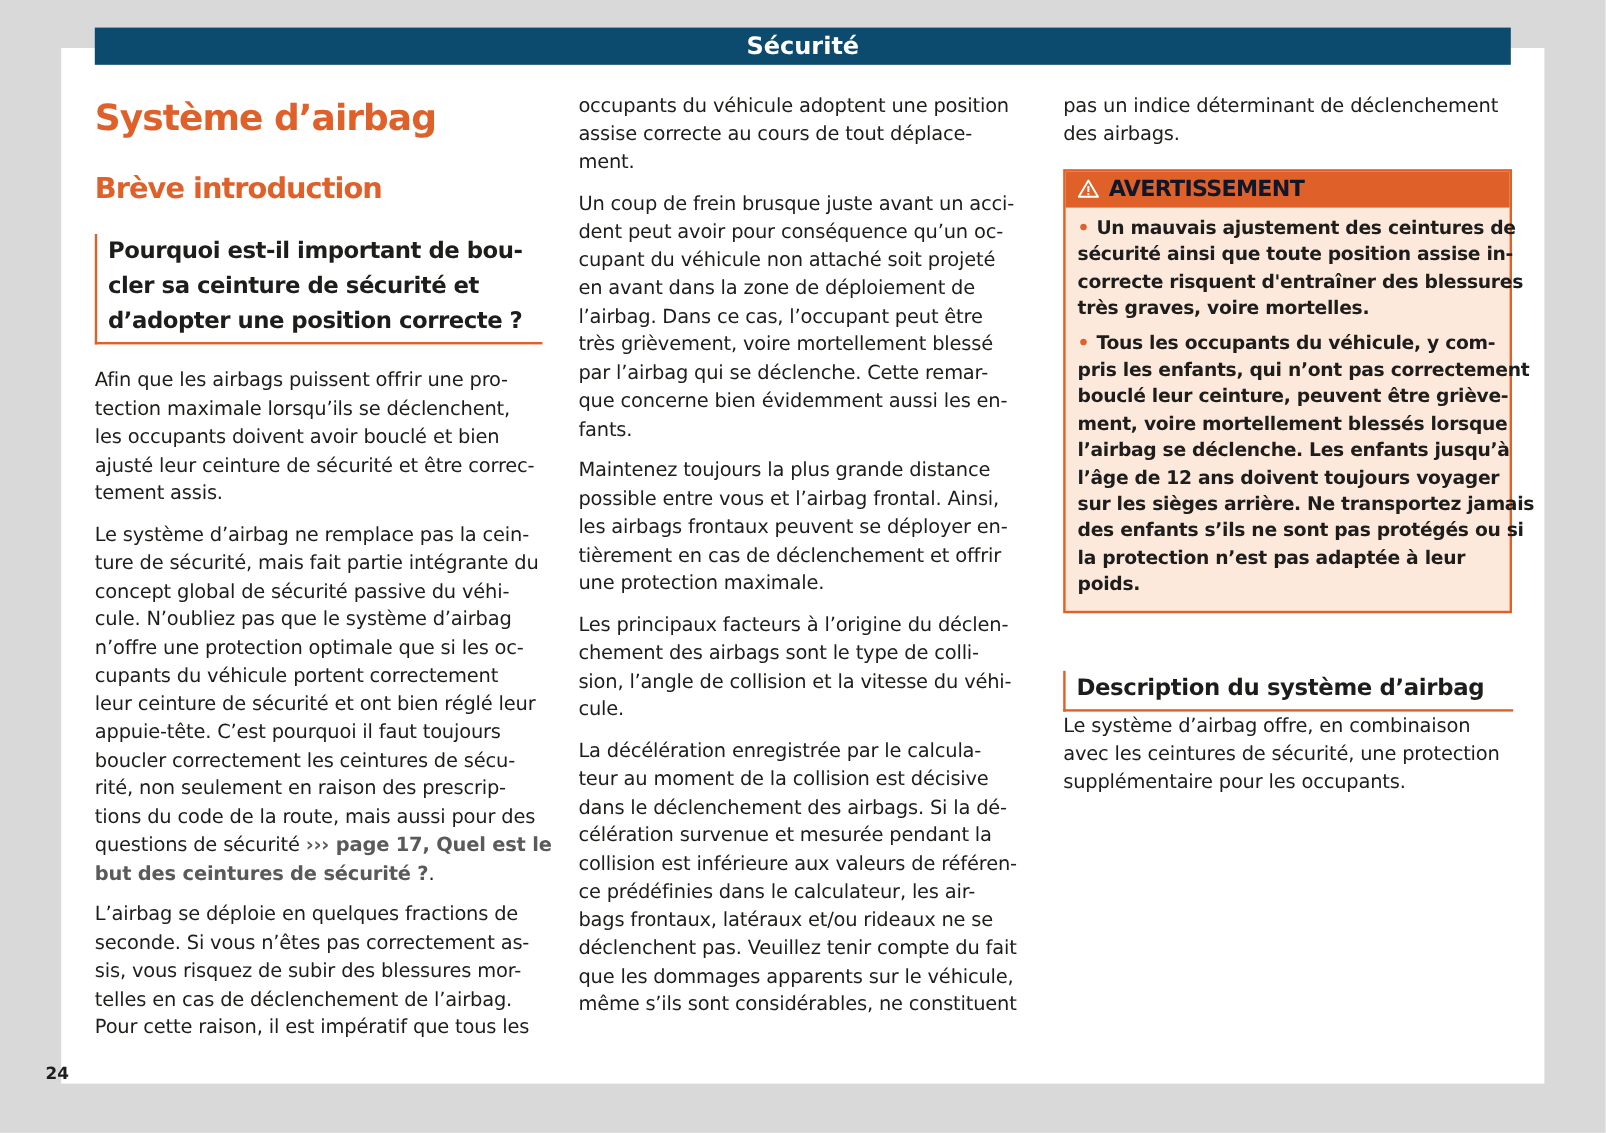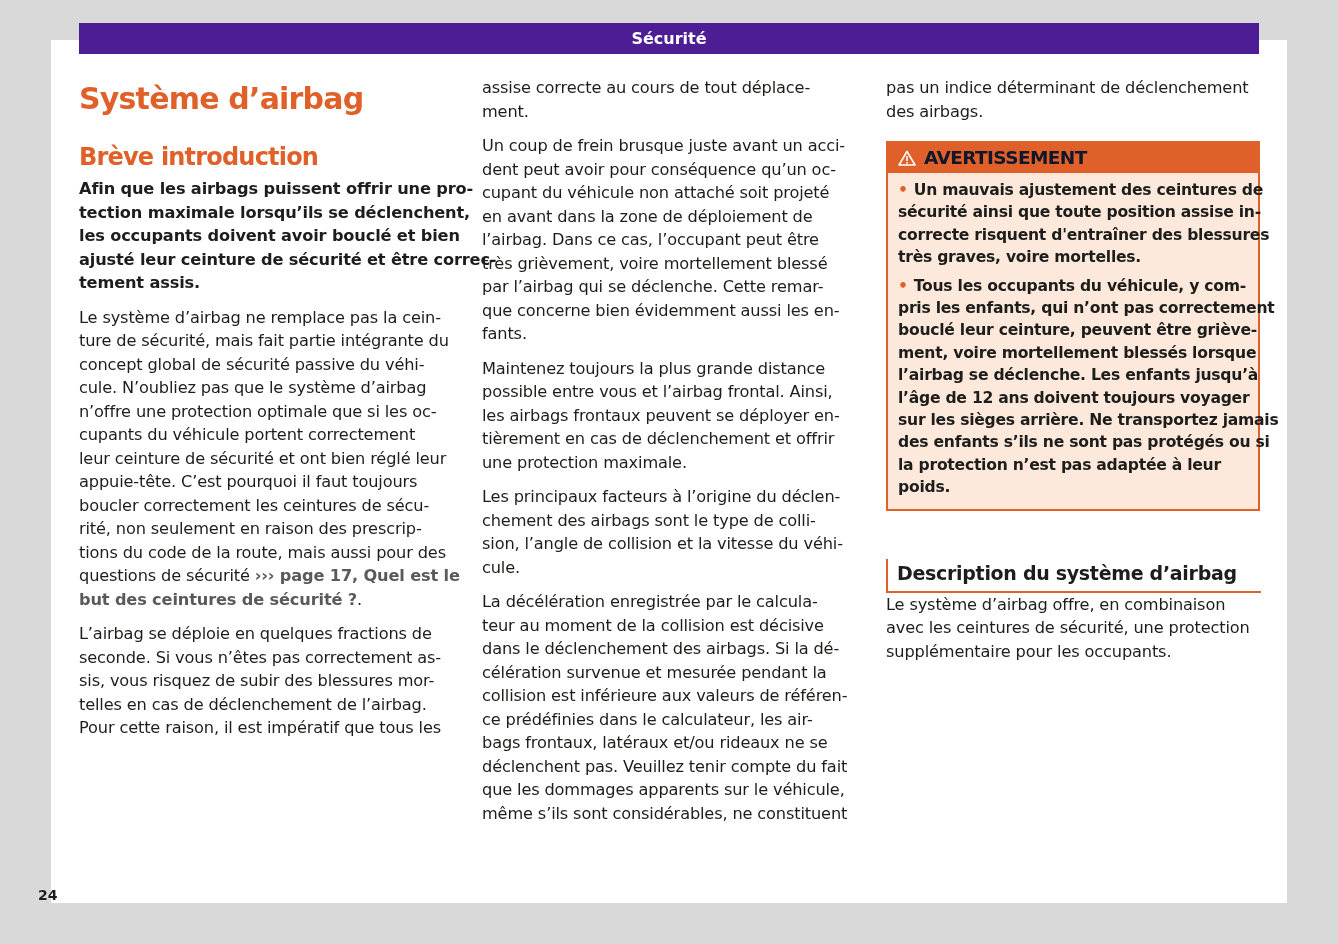--- a/index.html
+++ b/index.html
@@ -2,42 +2,42 @@
 <html><head>
 <meta charset="utf-8">
 <style>
   html, body { margin:0; padding:0; }
   body {
     width:1338px; height:944px; background:#d9d9d9; position:relative; overflow:hidden;
     font-family:"DejaVu Sans", sans-serif; color:#1d1d1b;
   }
   .sheet { position:absolute; left:51px; top:40px; width:1236px; height:863px; background:#ffffff; }
   .header-bar {
-    position:absolute; left:79px; top:23px; width:1180px; height:31px; background:#4c1d95;
-    color:#fff; font-weight:bold; font-size:16px; text-align:center; line-height:31px;
+    position:absolute; left:79px; top:23px; width:1180px; height:31px; background:#0c4a6e;
+    color:#fff; font-weight:bold; font-size:20px; text-align:center; line-height:31px;
   }
   .page-number { position:absolute; left:38px; top:887px; font-weight:bold; font-size:14px; color:#1d1d1b; }
   .col { position:absolute; top:76px; width:375px; }
   .col1 { left:79px; }
   .col2 { left:482px; }
   .col3 { left:886px; }
   .h1 { color:#e0602a; font-weight:bold; font-size:30px; letter-spacing:-0.8px; margin:3px 0 0 0; line-height:40px; }
   .h2 { color:#e0602a; font-weight:bold; font-size:24px; letter-spacing:-0.8px; margin:20px 0 0 0; line-height:36px; }
   .h3 {
     margin-top:20px; border-left:2px solid #e0602a; border-bottom:2px solid #e0602a;
     padding:0 0 3px 9px; font-weight:bold; font-size:19px; line-height:29px; letter-spacing:-0.4px; width:362px;
   }
   .h3b {
     border-left:2px solid #e0602a; border-bottom:2px solid #e0602a;
     padding:0 0 3px 9px; font-weight:bold; font-size:19px; line-height:29px; letter-spacing:-0.3px; width:364px;
     margin-top:48px;
   }
   .p { font-size:16.2px; line-height:23.5px; margin:0 0 11px 0; letter-spacing:-0.15px; white-space:nowrap; }
   .p .ln { display:block; }
-  .first-p { margin-top:2px;font-weight:bold; }
+  .first-p { margin-top:18px; }
   .ref { font-weight:bold; color:#5a5a5a; }
   .warn { margin-top:18px; border:2px solid #e0602a; background:#fde9dc; width:370px; }
   .warn-head {
     background:#e0602a; color:#0f172a; font-weight:bold; font-size:18.5px; letter-spacing:-0.6px;
     height:30px; line-height:30px; padding-left:10px;
   }
   .warn-icon { display:inline-block; margin-right:8px; font-weight:normal; }
   .warn-body { padding:6px 10px 4px 10px; }
   .warn-item { font-weight:bold; font-size:15.6px; line-height:22.4px; margin-bottom:6px; white-space:nowrap; letter-spacing:-0.25px; }
   .warn-item .ln { display:block; }
@@ -46,20 +46,25 @@
 </head>
 <body>
 
 <div class="sheet"></div>
 <div class="header-bar">Sécurité</div>
 <div class="page-number">24</div>
 
 <div class="col col1">
   <div class="h1">Système d’airbag</div>
   <div class="h2">Brève introduction</div>
+  <div class="h3">
+    <span class="ln" style="display:block">Pourquoi est-il important de bou-</span>
+    <span class="ln" style="display:block">cler sa ceinture de sécurité et</span>
+    <span class="ln" style="display:block">d’adopter une position correcte ?</span>
+  </div>
   <div class="p first-p">
     <span class="ln">Afin que les airbags puissent offrir une pro-</span>
     <span class="ln">tection maximale lorsqu’ils se déclenchent,</span>
     <span class="ln">les occupants doivent avoir bouclé et bien</span>
     <span class="ln">ajusté leur ceinture de sécurité et être correc-</span>
     <span class="ln">tement assis.</span>
   </div>
   <div class="p">
     <span class="ln">Le système d’airbag ne remplace pas la cein-</span>
     <span class="ln">ture de sécurité, mais fait partie intégrante du</span>
@@ -79,20 +84,21 @@
     <span class="ln">L’airbag se déploie en quelques fractions de</span>
     <span class="ln">seconde. Si vous n’êtes pas correctement as-</span>
     <span class="ln">sis, vous risquez de subir des blessures mor-</span>
     <span class="ln">telles en cas de déclenchement de l’airbag.</span>
     <span class="ln">Pour cette raison, il est impératif que tous les</span>
   </div>
 </div>
 
 <div class="col col2">
   <div class="p">
+    <span class="ln">occupants du véhicule adoptent une position</span>
     <span class="ln">assise correcte au cours de tout déplace-</span>
     <span class="ln">ment.</span>
   </div>
   <div class="p">
     <span class="ln">Un coup de frein brusque juste avant un acci-</span>
     <span class="ln">dent peut avoir pour conséquence qu’un oc-</span>
     <span class="ln">cupant du véhicule non attaché soit projeté</span>
     <span class="ln">en avant dans la zone de déploiement de</span>
     <span class="ln">l’airbag. Dans ce cas, l’occupant peut être</span>
     <span class="ln">très grièvement, voire mortellement blessé</span>

